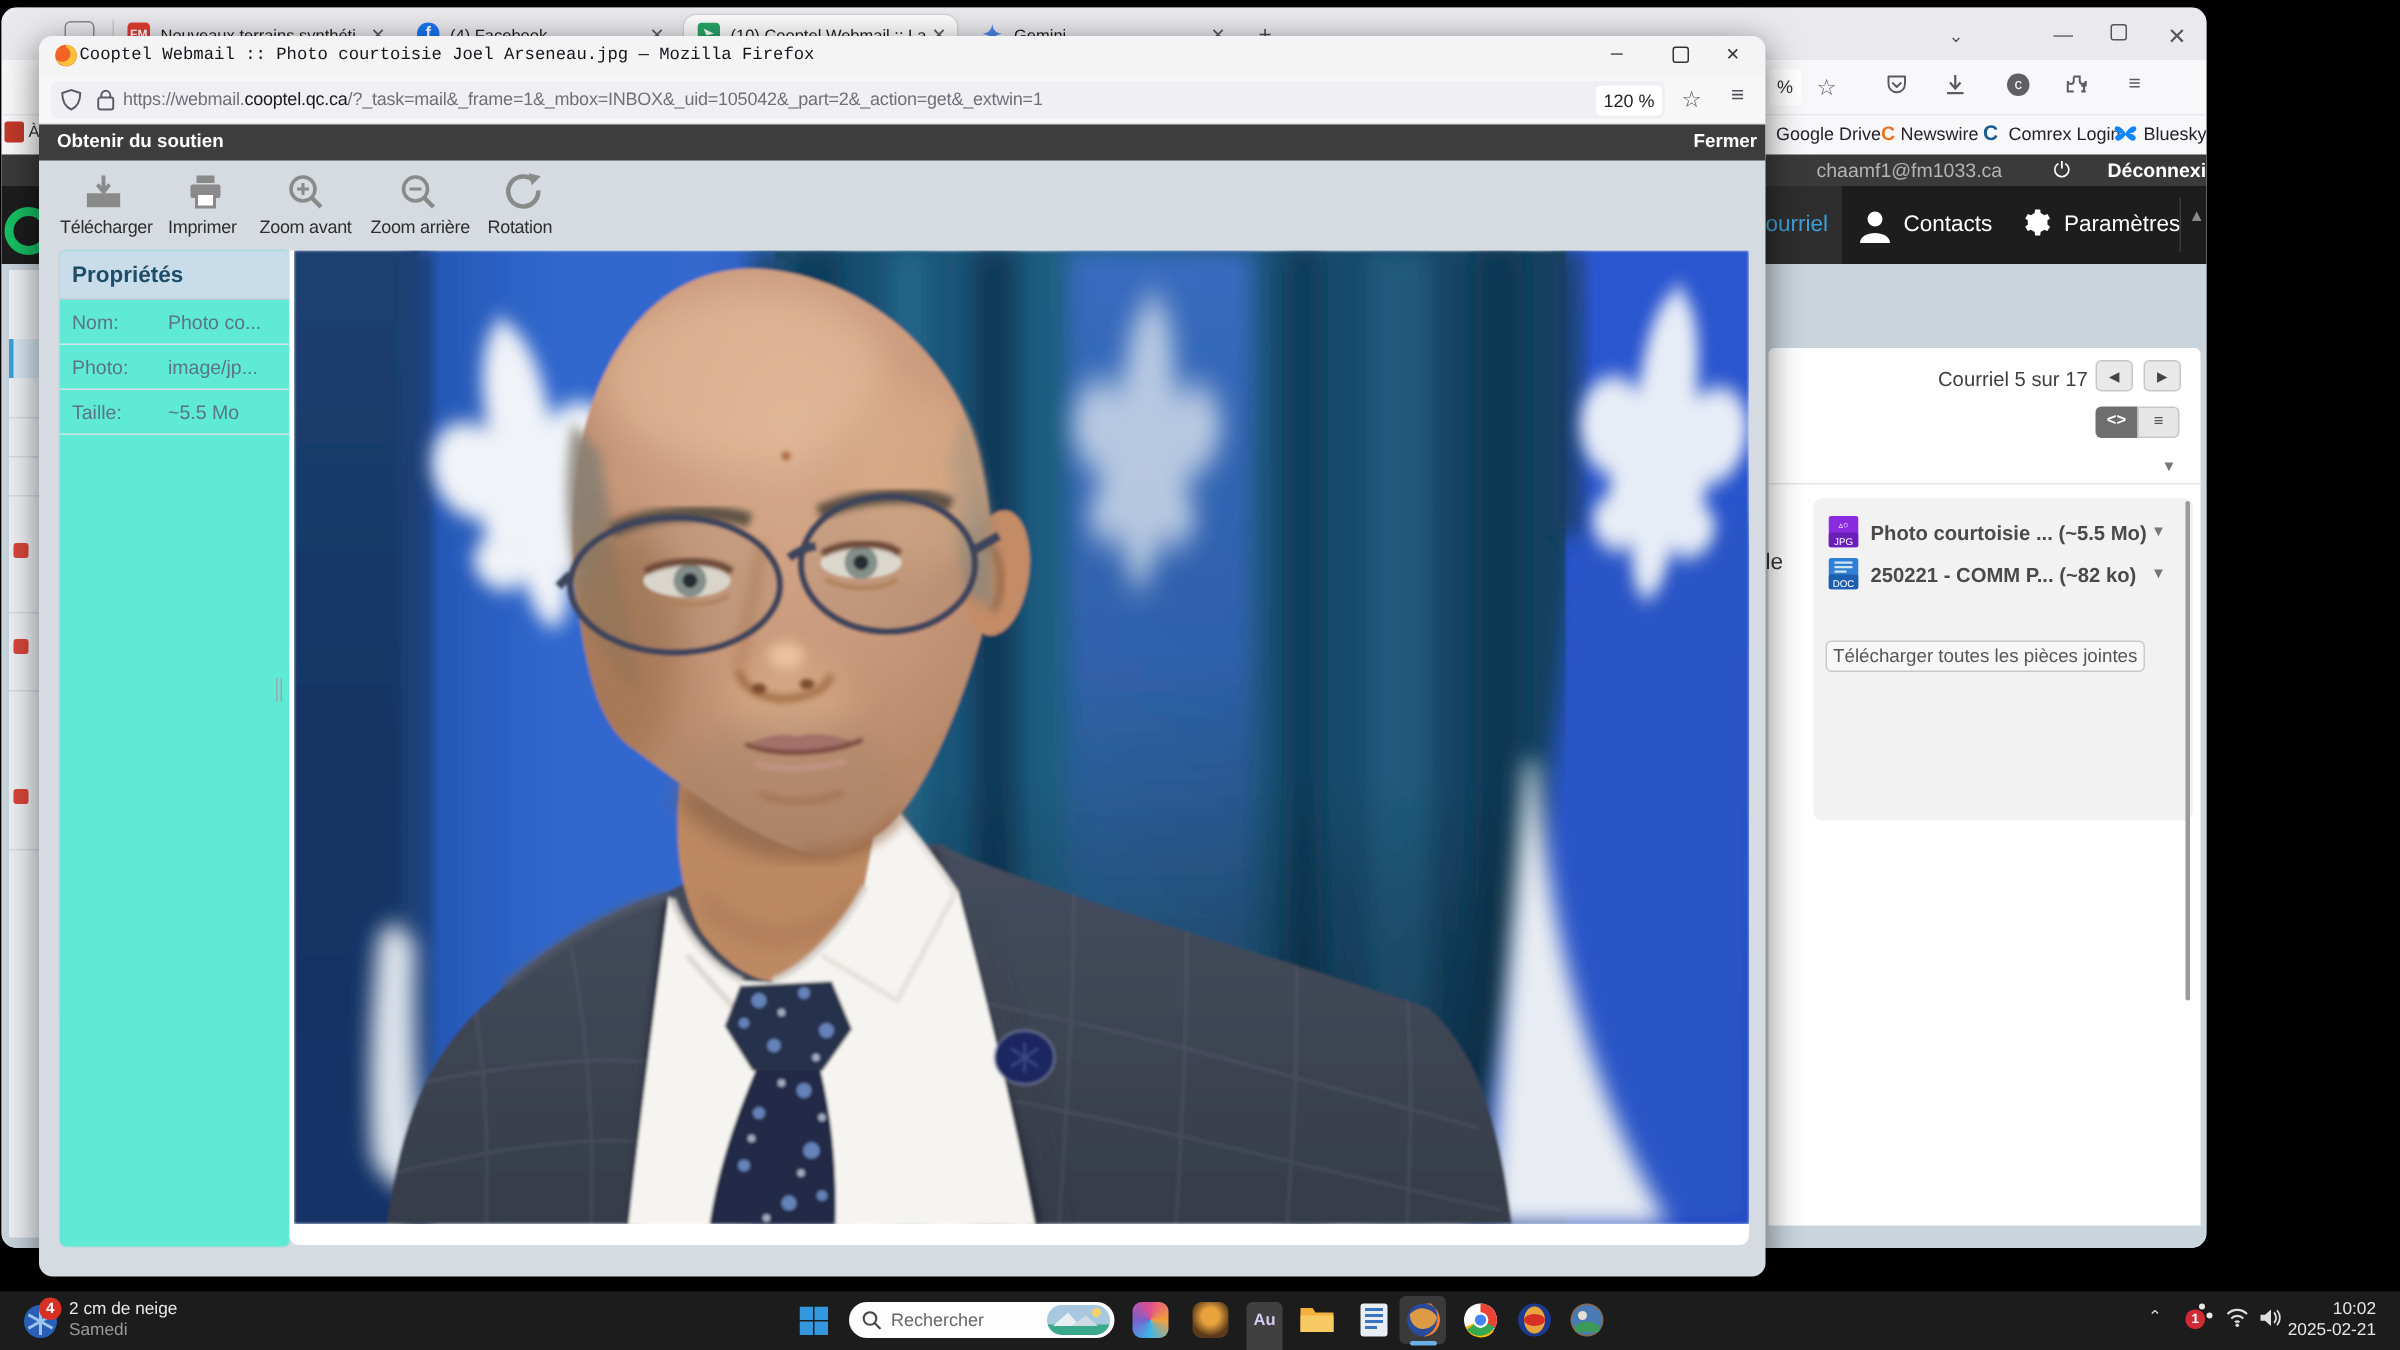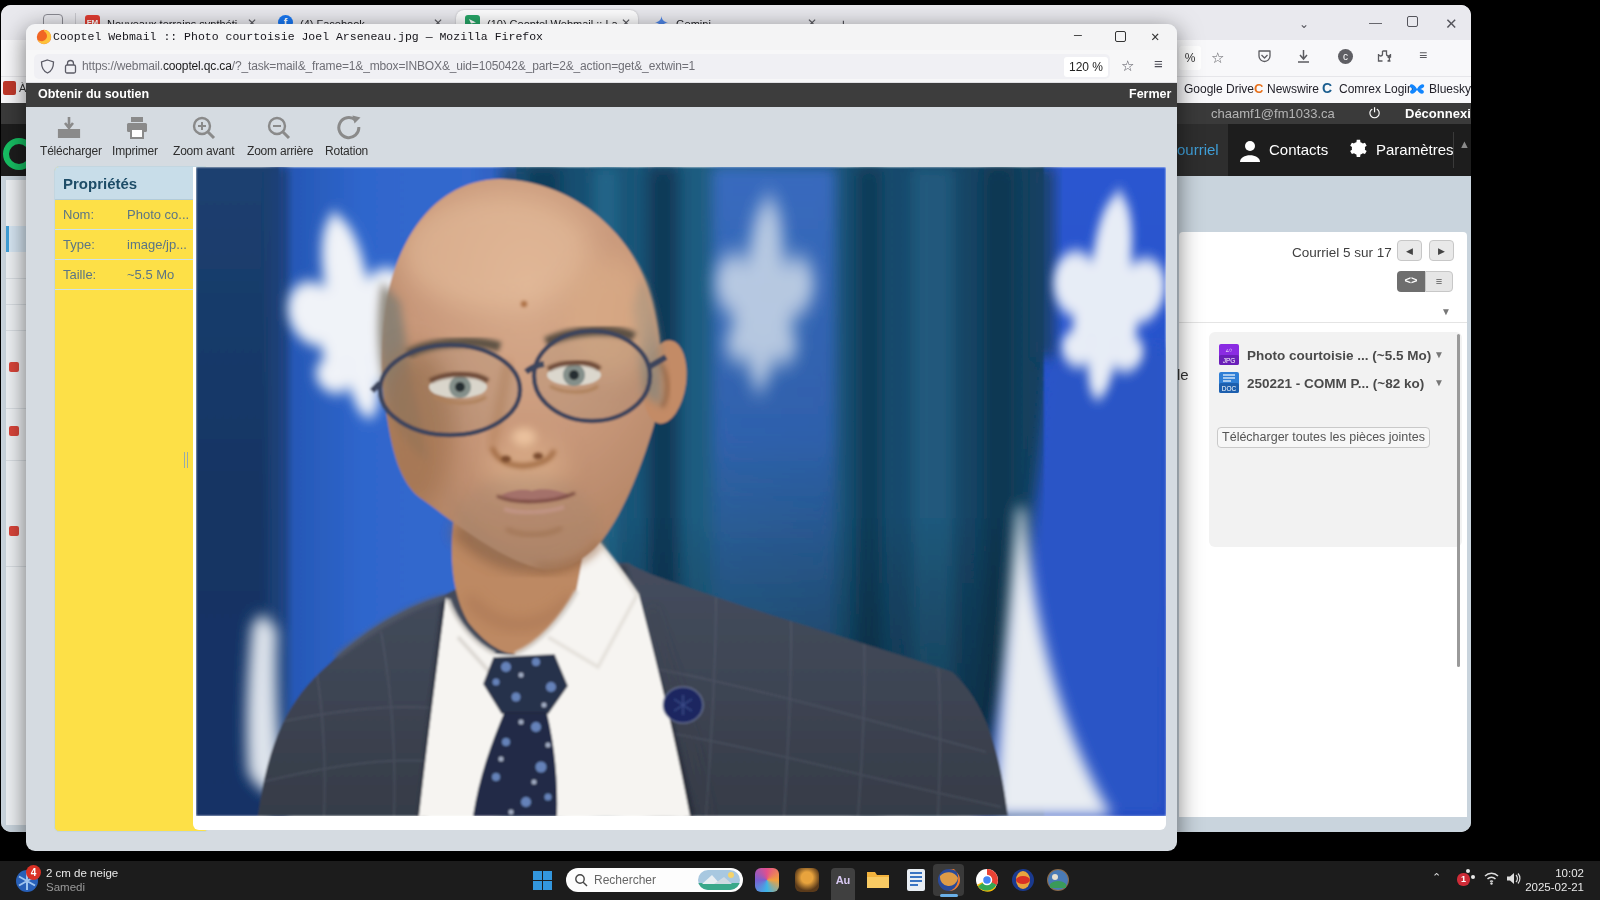--- a/index.html
+++ b/index.html
@@ -16,21 +16,21 @@
 #mailcontent { background:#c9d4dd; }
 .wbtn { background:#e9e9e9; border:1px solid #c7c7c7; border-radius:4px; }
 
 
 #popup { left:26px; top:24px; width:1151px; height:827px; background:#d5dbe1; border-radius:9px; box-shadow:0 6px 24px rgba(0,0,0,.55); overflow:hidden; }
 #ptitle { left:0; top:0; width:100%; height:26px; background:#f4f4f5; font-size:11.5px; color:#15141a;font-family:Liberation Mono, monospace; }
 #purl { left:0; top:26px; width:100%; height:33px; background:#f7f7f8; border-bottom:1px solid #e0e0e4; }
 #urlbox { left:8px; top:4px; width:1076px; height:25px; background:#f0f0f4; border-radius:5px; }
 #pdark { left:0; top:59px; width:100%; height:24px; background:#3d3d3d; color:#fff; font-size:12.5px; font-weight:bold; }
 .toollabel { font-size:12px; color:#2e2e2e; letter-spacing:-0.2px; }
-#props { left:28px; top:142px; width:155px; height:666px; background:#fde047; border:1px solid #c3d6e0; border-radius:5px; overflow:hidden; }
+#props { left:13px; top:142px; width:155px; height:666px; background:#5eead4; border:1px solid #c3d6e0; border-radius:5px; overflow:hidden; }
 #propshead { background:#c8dde9; color:#1e4d68; font-weight:bold; font-size:15px; padding:8px 8px 7px 8px; border-bottom:1px solid #b3cbd8; }
 .prow { display:flex; font-size:13px; color:#5b7585; padding:7px 8px; border-bottom:1px solid #cfe2ea; white-space:nowrap; }
 .prow .pl { width:64px; }
 
 
 #taskbar { left:0; top:861px; width:1600px; height:39px; background:#1c1c1c; }
 .tbtxt { color:#e8e8e8; font-size:11.5px; }
 .tbsub { color:#9a9a9a; font-size:11.5px; }
 </style></head>
 <body>
@@ -237,21 +237,21 @@
       <span class="abs toollabel" style="left:299px;top:37px;">Rotation</span>
     </div>
 
     <div id="props" class="abs">
       <div id="propshead">Propriétés</div>
       <div class="prow">
           <span class="pl">Nom:</span>
           <span>Photo co...</span>
         </div>
       <div class="prow">
-          <span class="pl">Type:</span>
+          <span class="pl">Photo:</span>
           <span>image/jp...</span>
         </div>
       <div class="prow">
           <span class="pl">Taille:</span>
           <span>~5.5 Mo</span>
         </div>
     </div>
     <div class="abs" style="left:158px;top:428px;width:4px;height:16px;border-left:1px solid #9aa;border-right:1px solid #9aa;"></div>
 
     <div class="abs" style="left:167px;top:143px;width:973px;height:663px;background:#fff;border-radius:0 0 6px 6px;"></div>

